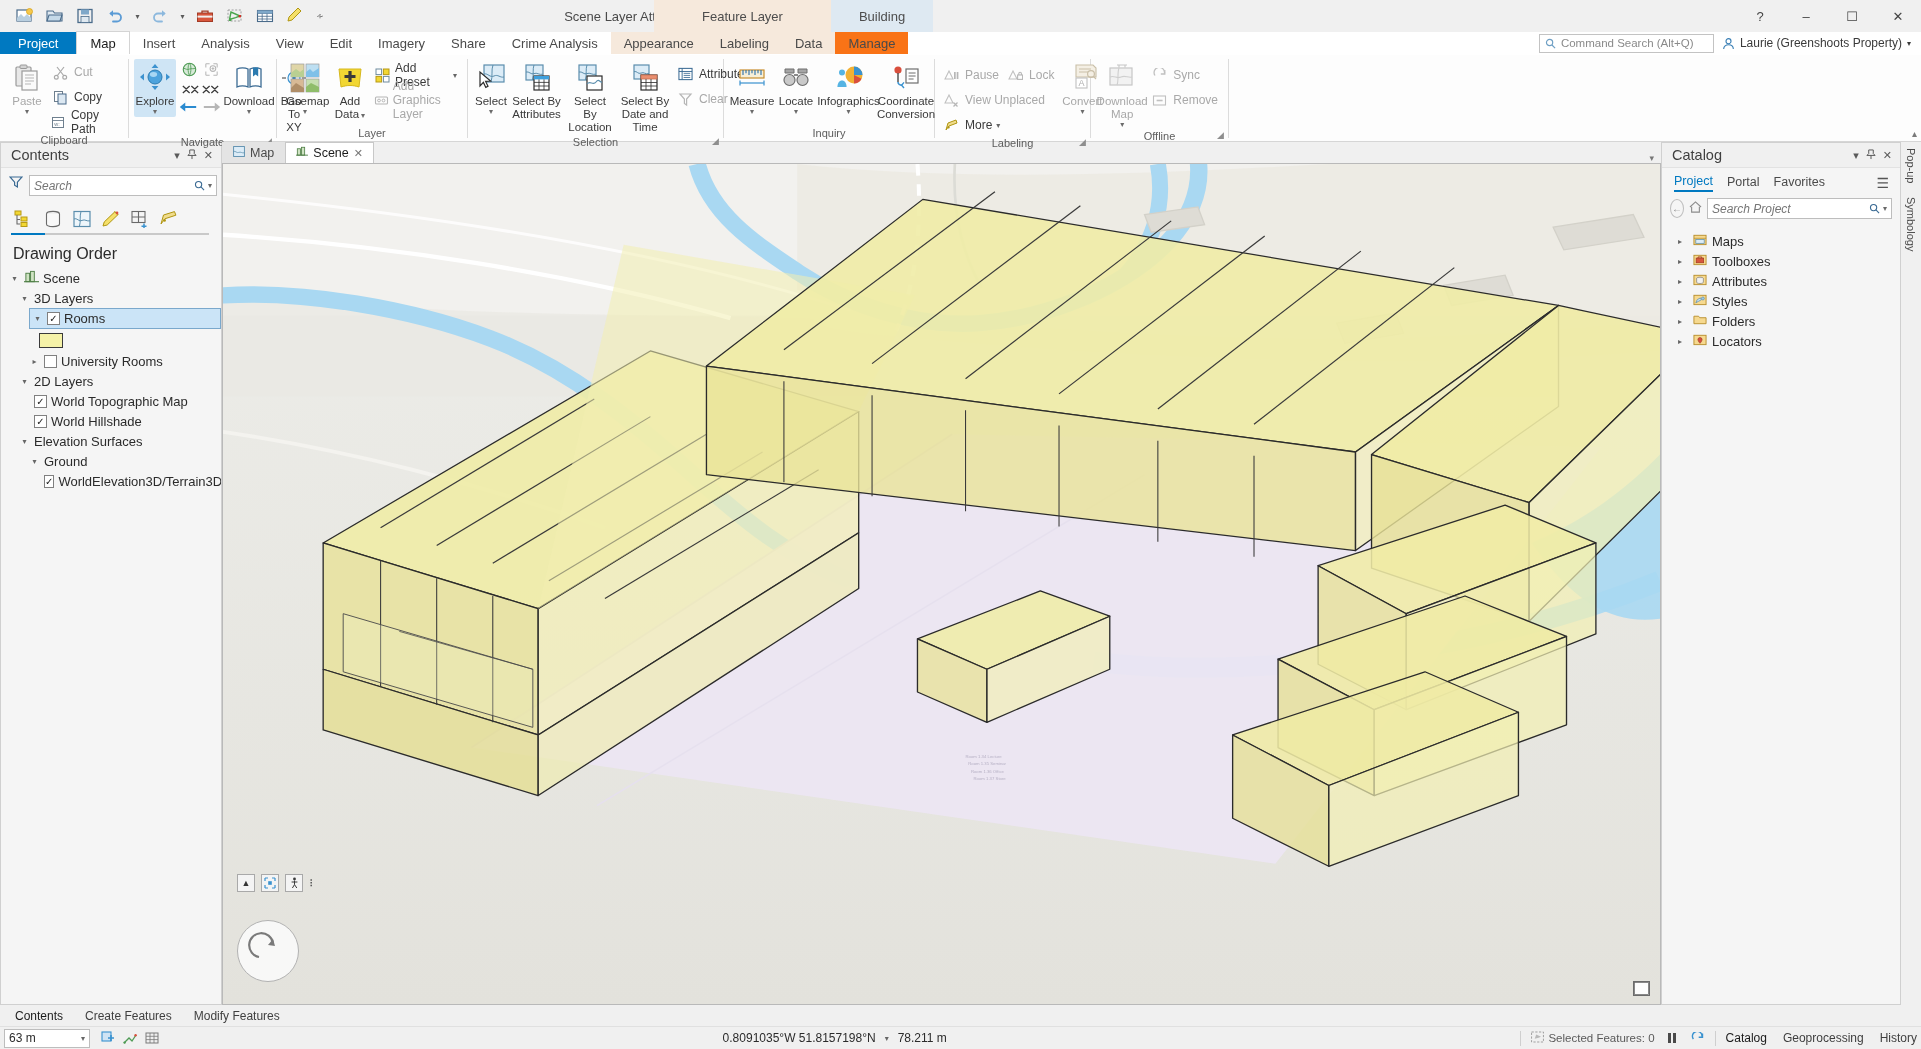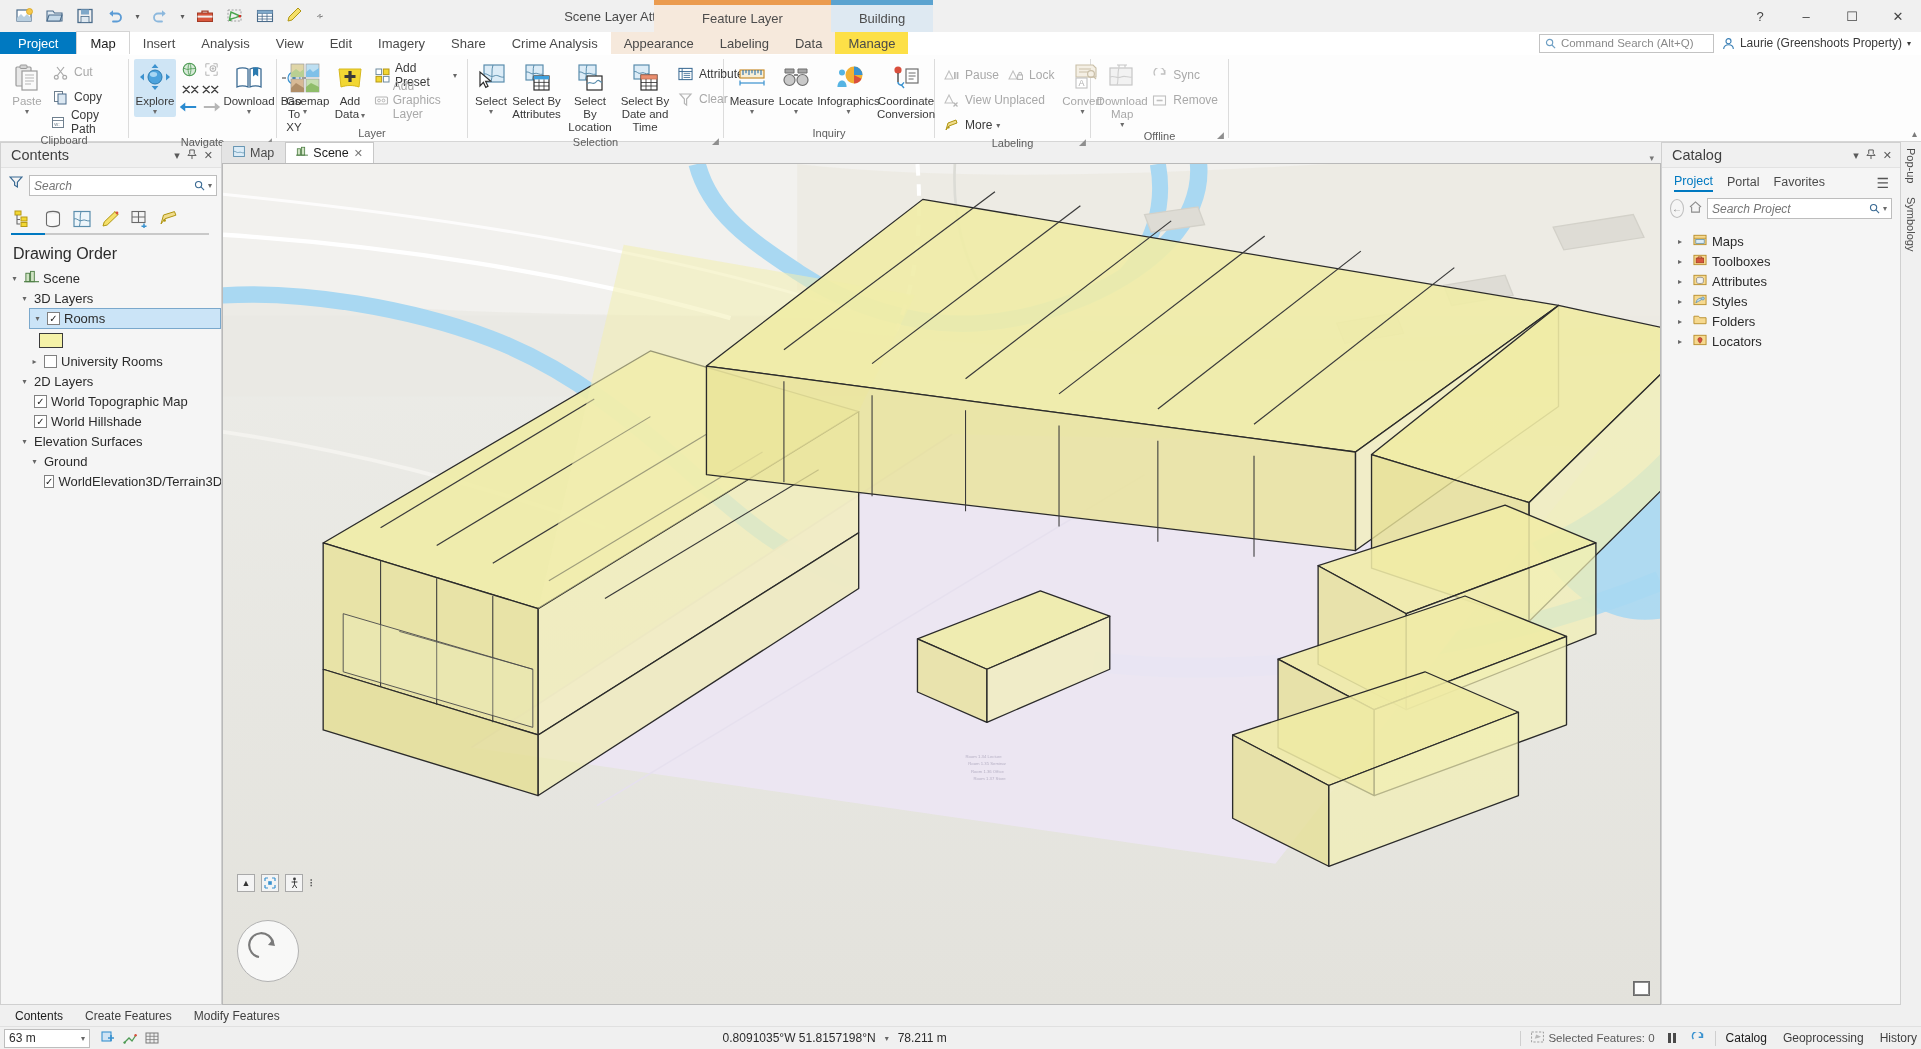--- a/index.html
+++ b/index.html
@@ -29,21 +29,21 @@
   }
   .win-title-inner { display: inline-block; margin-left: -500px; }
   .win-ctrl { margin-left: auto; display: flex; align-items: center; height: 32px; }
   .win-ctrl div {
     width: 46px; height: 32px; display: flex; align-items: center; justify-content: center;
     font-size: 13px; color: #444;
   }
 
   
   .ctx-tabs { position: absolute; left: 654px; top: 0; height: 32px; display: flex; }
-  .ctx-tab { height: 32px; display: flex; flex-direction: column; }
+  .ctx-tab { height: 32px; display: flex; flex-direction: row; }
   .ctx-bar { height: 5px; }
   .ctx-label {
     flex: 1; display: flex; align-items: center; justify-content: center;
     padding: 0 48px; font-size: 13px; color: #4d4d4d;
   }
   .ctx-feature .ctx-bar { background: #eb9b4e; }
   .ctx-feature .ctx-label { background: #f6e9dc; }
   .ctx-building .ctx-bar { background: #5ba3d0; }
   .ctx-building .ctx-label { background: #dee9f2; padding: 0 28px; }
 
@@ -57,21 +57,21 @@
     display: flex; align-items: center; font-size: 13px;
   }
   .tab {
     padding: 0 13px; display: flex; align-items: center; font-size: 13px;
     color: #4a4a4a; cursor: default;
   }
   .tab.active { background: #fff; color: #1b1b1b; border-top: 1px solid #d4d4d4;
                 border-left: 1px solid #d4d4d4; border-right: 1px solid #d4d4d4;
                 margin-top: -1px; }
   .tab.ctxf { background: #f6e9dc; }
-  .tab.ctxb { background: #fde047; }
+  .tab.ctxb { background: #f97316; }
   .tabstrip-right {
     margin-left: auto; display: flex; align-items: center; gap: 8px; padding-right: 10px;
   }
   .cmd-search {
     width: 175px; height: 19px; border: 1px solid #c3c3c3; background: #fff;
     display: flex; align-items: center; gap: 5px; padding: 0 5px; font-size: 11.5px;
     color: #8a8a8a;
   }
   .user-chip { display: flex; align-items: center; gap: 5px; font-size: 12px; color: #3a3a3a; }
 

